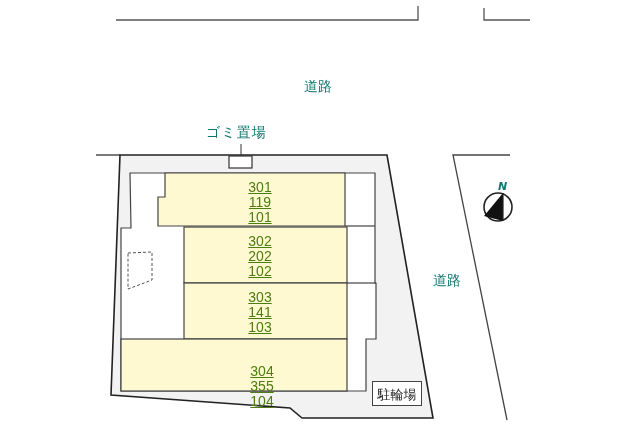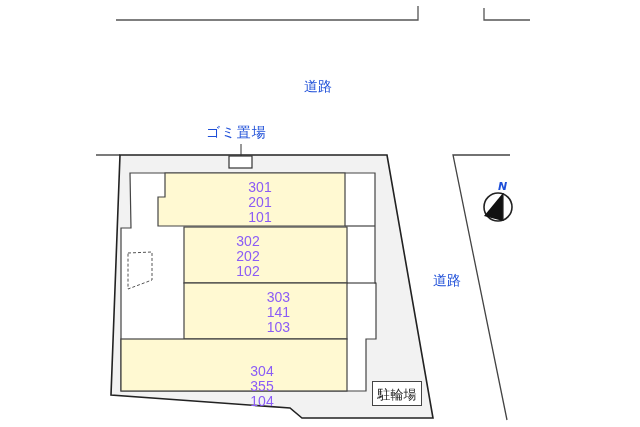--- a/index.html
+++ b/index.html
@@ -1,21 +1,21 @@
 <!DOCTYPE html>
 <html><head>
   <meta charset="utf-8">
   <style>
     html, body { margin:0; padding:0; background:#ffffff; }
     body { width:640px; height:427px; position:relative; overflow:hidden;
            font-family:"DejaVu Sans","Liberation Sans",sans-serif; color:#222; }
     svg.map { position:absolute; left:0; top:0; }
-    .lbl { position:absolute; font-size:14px; color:#1d4ed8; white-space:nowrap; }
+    .lbl { position:absolute; font-size:14px; color:#0f766e; white-space:nowrap; }
     .unit-text { position:absolute; font-family:"Liberation Sans",sans-serif; font-size:14px;
-                 line-height:15px; text-align:center; color:#8b5cf6; }
+                 line-height:15px; text-align:center; color:#4d7c0f;text-decoration:underline; }
     .bike { position:absolute; left:372px; top:381px; width:50px; height:25px;
             border:1px solid #444; background:#fff; font-size:13px; line-height:25px;
             text-align:center; box-sizing:border-box; }
   </style>
 </head>
 <body>
 
 <svg class="map" width="640" height="427" viewBox="0 0 640 427">
 
   <polyline points="116,20 418,20 418,6" fill="none" stroke="#555" stroke-width="1.3"></polyline>
@@ -48,29 +48,29 @@
   </g>
 </svg>
 
 <div class="lbl" style="left:304px;top:78px;">道路</div>
 <div class="lbl" style="left:433px;top:272px;">道路</div>
 <div class="lbl" style="left:206px;top:124px;font-size:14px;letter-spacing:1px;text-align:right;">ゴミ置場</div>
 <div class="lbl" style="left:498px;top:180px;font-size:11px;font-style:italic;font-weight:bold;">N</div>
 
 <div class="unit-text" style="left:230px;top:180px;width:60px;">
   <div>301</div>
-  <div>201</div>
+  <div>119</div>
   <div>101</div>
 </div>
-<div class="unit-text" style="left:218px;top:234px;width:60px;">
+<div class="unit-text" style="left:230px;top:234px;width:60px;">
   <div>302</div>
   <div>202</div>
   <div>102</div>
 </div>
-<div class="unit-text" style="left:230px;top:290px;width:60px;text-align:right;">
+<div class="unit-text" style="left:230px;top:290px;width:60px;">
   <div>303</div>
   <div>141</div>
   <div>103</div>
 </div>
 <div class="unit-text" style="left:232px;top:343px;width:60px;margin-top:21px;">
   <div>304</div>
   <div>355</div>
   <div>104</div>
 </div>
 

